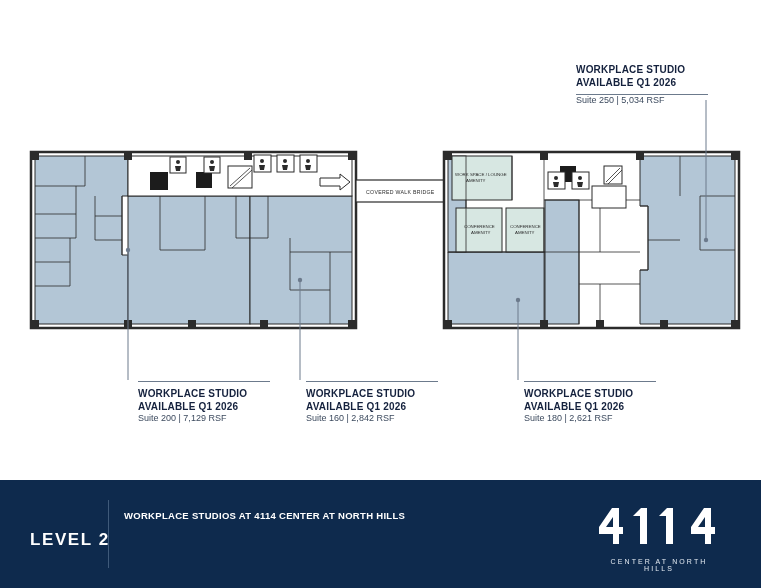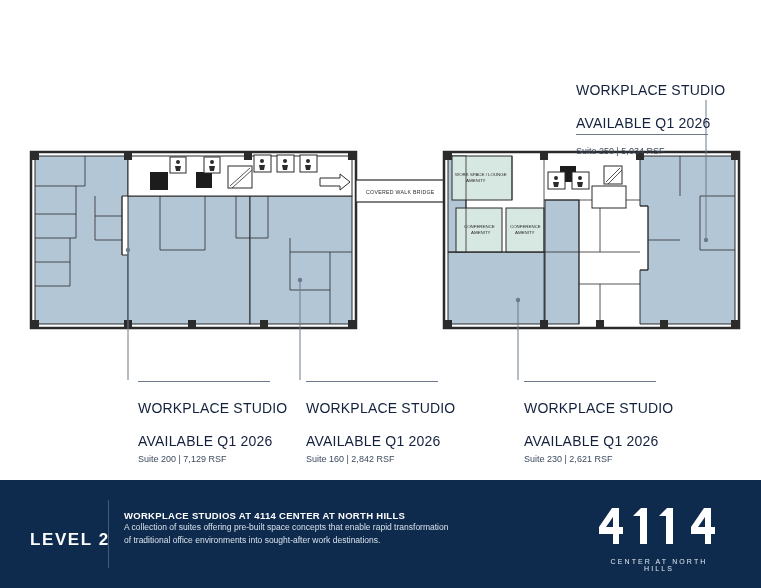--- a/index.html
+++ b/index.html
@@ -22,32 +22,30 @@
     position: absolute;
     left: 0; top: 0;
     width: 761px;
     height: 480px;
   }
   
   .callout {
     position: absolute;
   }
   .callout .c-title {
-    font-size: 14px;
-    font-weight: normal;
+    font-size: 10px;
+    font-weight: bold;
     color: #14213d;
     letter-spacing: 0.2px;
     line-height: 12.5px;
     white-space: nowrap;
-    margin-top: 20px;
   }
   .callout .c-sub {
     font-size: 9px;
     color: #3c4a5e;
-    margin-top: 7px;
     white-space: nowrap;
   }
   .callout .c-rule {
     border-top: 1px solid #6c7a8c;
     width: 132px;
     margin-top: 5px;
   }
   .callout.rule-top .c-rule {
     margin-top: 0;
     margin-bottom: 6px;
@@ -82,21 +80,21 @@
   #banner-text {
     position: absolute;
     left: 124px;
     top: 30px;
     width: 330px;
   }
   #banner-text .b-title {
     font-size: 9.5px;
     font-weight: bold;
     letter-spacing: 0.3px;
-    margin-bottom: 0;
+    margin-bottom: 10px;
   }
   #banner-text .b-body {
     font-size: 8.5px;
     line-height: 12.5px;
     color: #d7e0ea;
   }
   #logo {
     position: absolute;
     right: 38px;
     top: 28px;
@@ -282,50 +280,49 @@
       <circle cx="128" cy="250" r="2.2"></circle>
       <circle cx="300" cy="280" r="2.2"></circle>
       <circle cx="518" cy="300" r="2.2"></circle>
     </g>
   </svg>
 
   <div class="callout" style="left:576px; top:64px;">
     <div class="c-title">WORKPLACE STUDIO</div>
     <div class="c-title">AVAILABLE Q1 2026</div>
     <div class="c-rule"></div>
-    <div class="c-sub" style="margin-top:11px;">Suite 250  |  5,034 RSF</div>
+    <div class="c-sub" style="margin-top:0;">Suite 250  |  5,034 RSF</div>
   </div>
 
   <div class="callout rule-top" style="left:138px; top:381px;">
     <div class="c-rule"></div>
     <div class="c-title">WORKPLACE STUDIO</div>
     <div class="c-title">AVAILABLE Q1 2026</div>
     <div class="c-sub">Suite 200  |  7,129 RSF</div>
   </div>
 
   <div class="callout rule-top" style="left:306px; top:381px;">
     <div class="c-rule"></div>
     <div class="c-title">WORKPLACE STUDIO</div>
     <div class="c-title">AVAILABLE Q1 2026</div>
     <div class="c-sub">Suite 160  |  2,842 RSF</div>
   </div>
 
   <div class="callout rule-top" style="left:524px; top:381px;">
     <div class="c-rule"></div>
     <div class="c-title">WORKPLACE STUDIO</div>
     <div class="c-title">AVAILABLE Q1 2026</div>
-    <div class="c-sub">Suite 230  |  2,621 RSF</div>
+    <div class="c-sub">Suite 180  |  2,621 RSF</div>
   </div>
 
   <div id="banner">
     <div id="banner-level">LEVEL 2</div>
     <div id="banner-divider"></div>
     <div id="banner-text">
       <div class="b-title">WORKPLACE STUDIOS AT 4114 CENTER AT NORTH HILLS</div>
-      <div class="b-body">A collection of suites offering pre-built space concepts that enable rapid transformation of traditional office environments into sought-after work destinations.</div>
     </div>
     <div id="logo">
       <svg id="logo-mark" viewBox="0 0 128 36" width="128" height="36">
 
         <path d="M4,26 L18,26 L18,36 L24,36 L24,26 L28,26 L28,19 L24,19 L24,0 L17,0 L4,19 Z
                  M11,19 L18,9 L18,19 Z" fill="#ffffff"></path>
 
         <path d="M38,8 L46,0 L52,0 L52,36 L45,36 L45,8 Z" fill="#ffffff"></path>
 
         <path d="M64,8 L72,0 L78,0 L78,36 L71,36 L71,8 Z" fill="#ffffff"></path>

